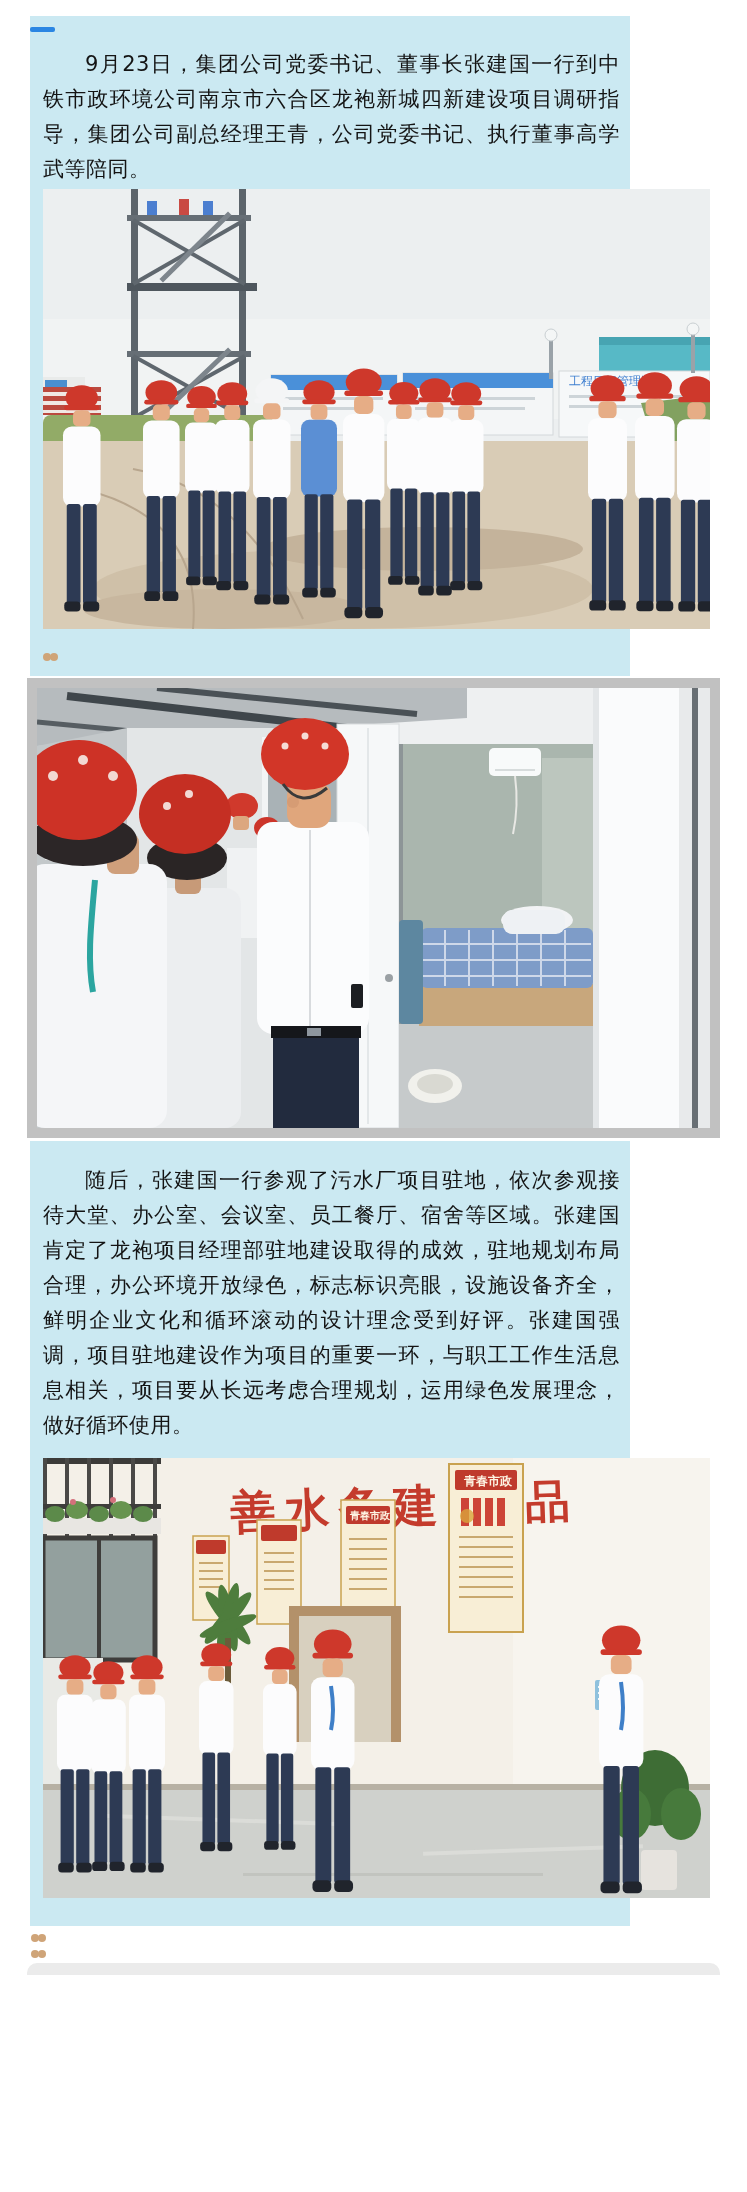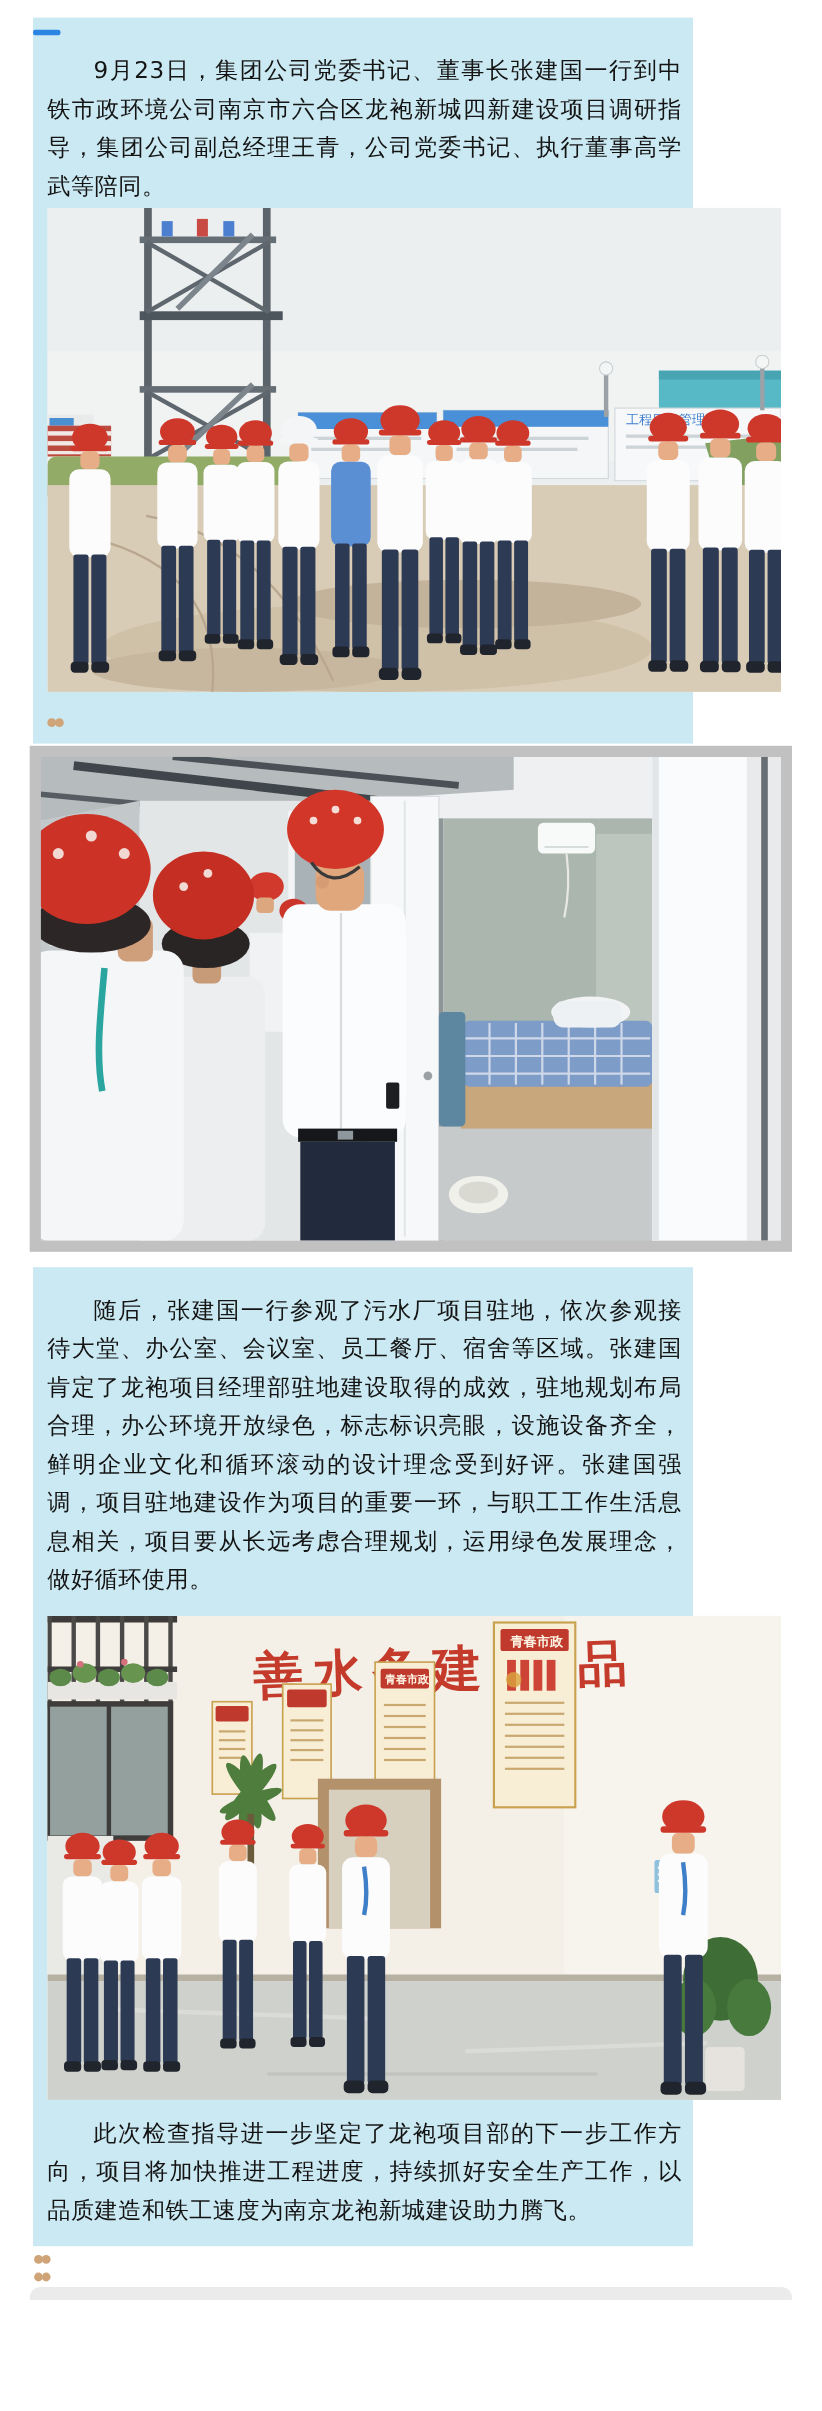--- a/index.html
+++ b/index.html
@@ -10,21 +10,21 @@
   .page{position:relative;width:747px;height:2192px;overflow:hidden;background:#ffffff;}
   .accent-dash{
     position:absolute;left:30px;top:27px;width:25px;height:5px;border-radius:2px;
     background:var(--accent-dash-color,#2b86e3);
   }
   .blue-section{
     background:var(--section-background,#cbe9f2);
     width:600px;margin-left:30px;box-sizing:border-box;
   }
   .section-a{margin-top:16px;padding:31px 10px 15px 13px;}
-  .section-b{margin-top:14px;padding:22px 10px 15px 13px;}
+  .section-b{margin-top:3px;padding:22px 10px 15px 13px;}
   .para{
     margin:0;font-size:21px;line-height:35px;letter-spacing:0.5px;
     color:var(--text-color,#141414);
     text-align:justify;text-indent:2em;
   }
   figure{margin:0;padding:0;}
   .photo{width:667px;height:440px;margin:2px 0 13px 0;overflow:hidden;background:#e6eaec;}
   .photo svg,.photo2 svg{display:block;}
   .photo3{margin:15px 0 13px 0;}
   .photo2-wrap{
@@ -396,21 +396,20 @@
           <use href="#wk" transform="translate(156,184) scale(1.15)"></use>
           <use href="#wk" transform="translate(220,188) scale(1.12)"></use>
           <use href="#wk" transform="translate(268,170) scale(1.45)"></use>
           <use href="#wk" transform="translate(556,166) scale(1.48)"></use>
           <path d="M288,228 q4,26 0,44" stroke="#3f7fc8" stroke-width="4" fill="none"></path>
           <path d="M578,224 q4,28 0,48" stroke="#3f7fc8" stroke-width="4" fill="none"></path>
         </g>
       </svg>
     </figure>
 
-    <p class="para">此次检查指导进一步坚定了龙袍项目部的下一步工作方向，项目将加快推进工程进度，持续抓好安全生产工作，以品质建造和铁工速度为南京龙袍新城建设助力腾飞。</p>
   </section>
 
   <div class="bottom-dots">
     <div class="dot-pair">
       <span class="dot"></span>
       <span class="dot"></span>
     </div>
     <div class="dot-pair">
       <span class="dot"></span>
       <span class="dot"></span>

